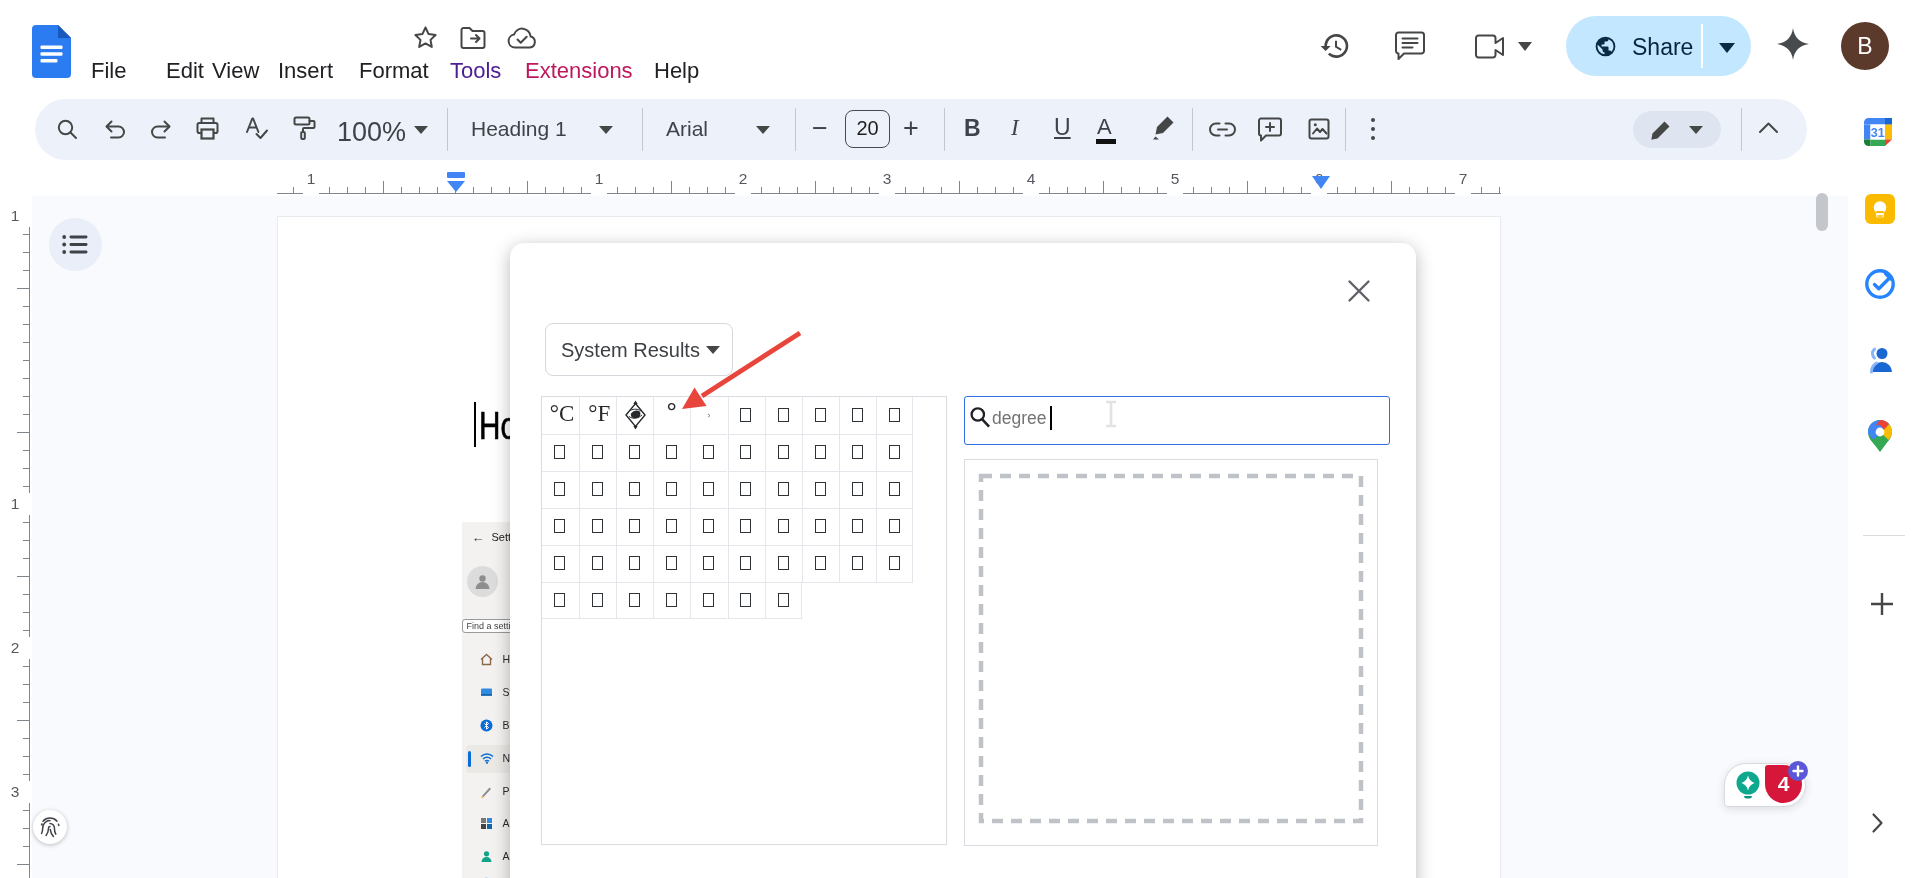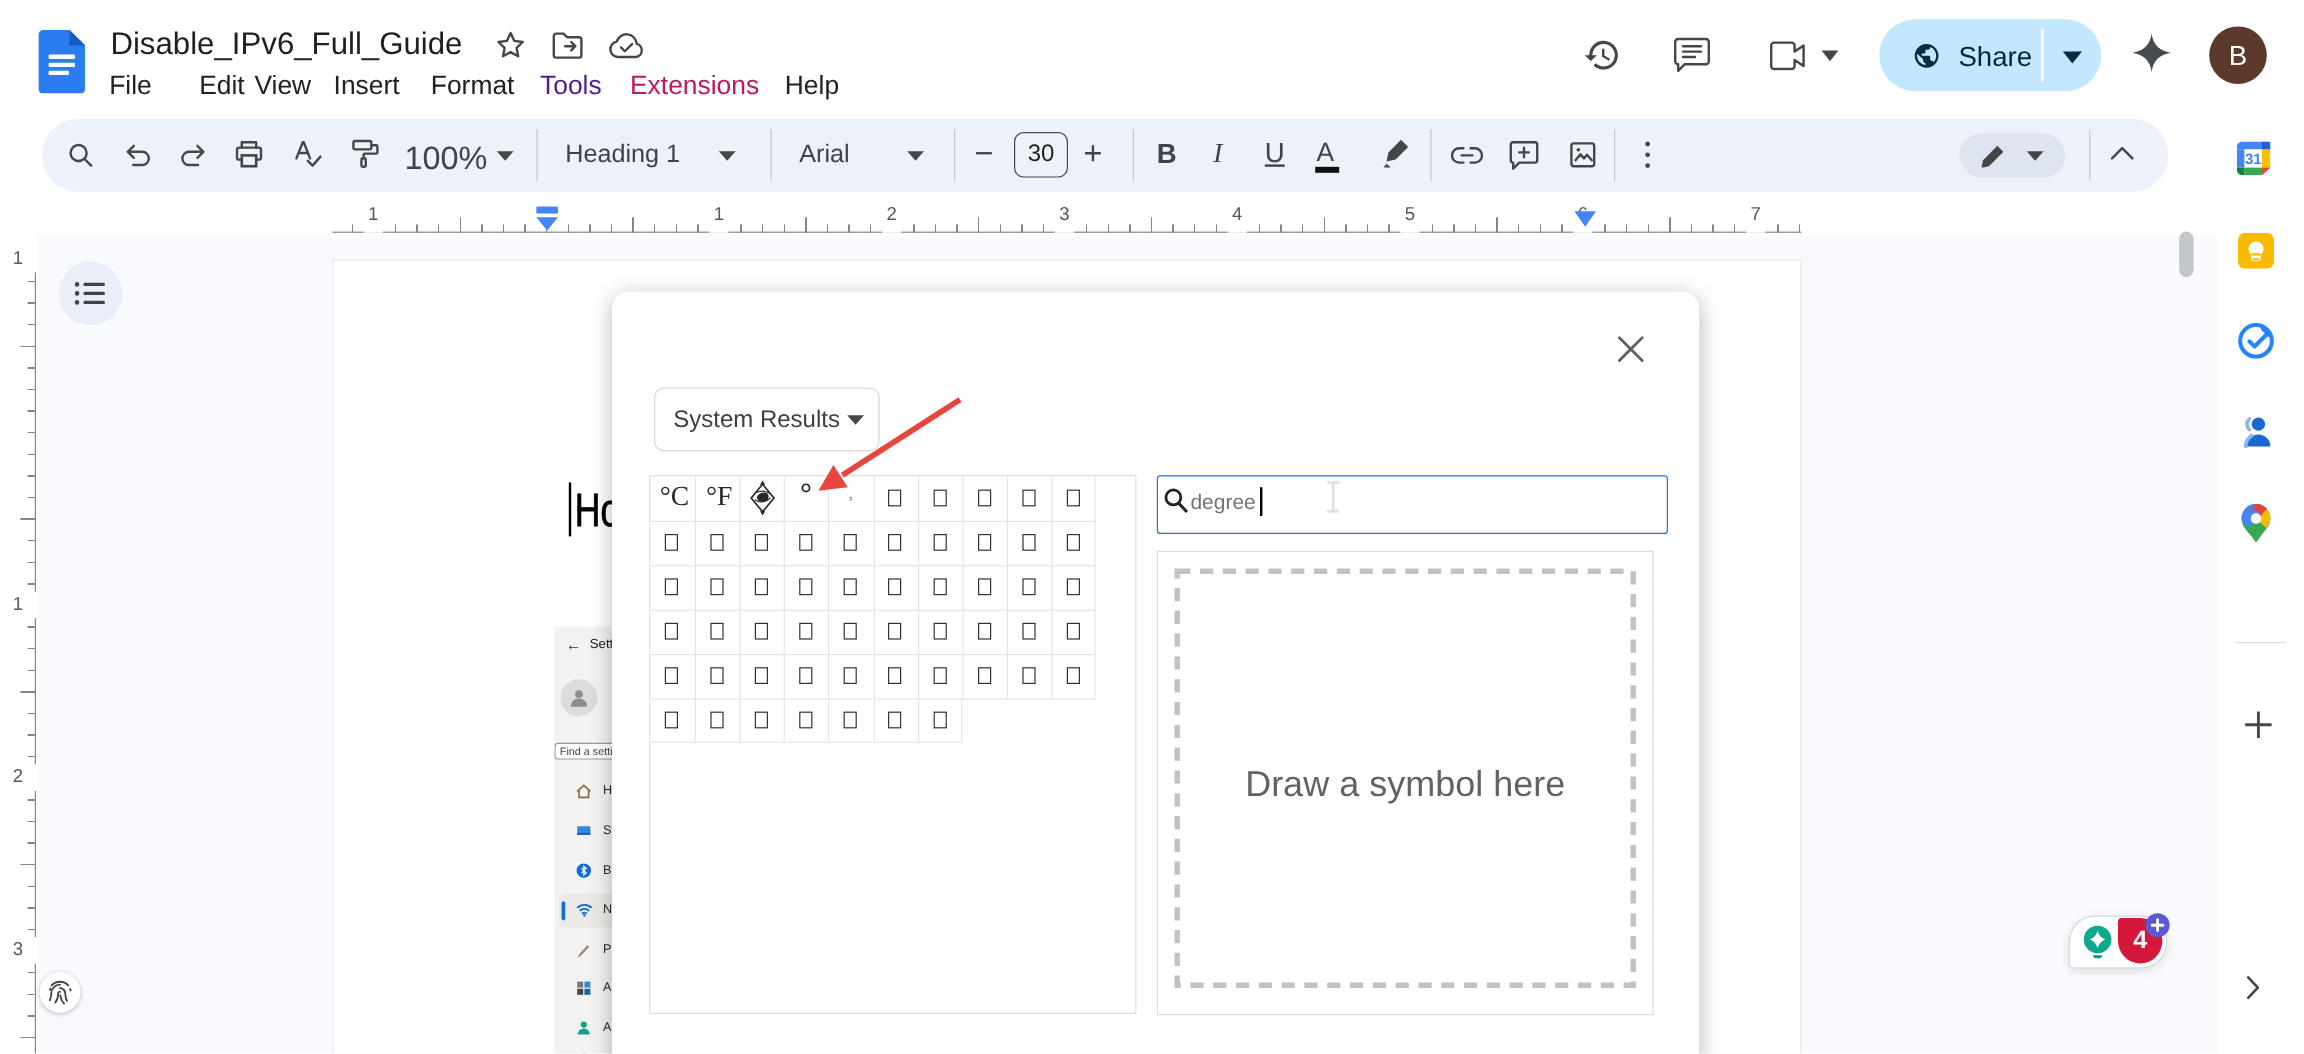--- a/index.html
+++ b/index.html
@@ -13,21 +13,20 @@
 
 <div class="ab" style="left:277px;top:216px;width:1224px;height:662px;background:#fff;border:1px solid #e7eaee;border-bottom:none"></div>
 
 <svg class="ab" style="left:32px;top:25px" width="39" height="53" viewBox="0 0 39 53">
 <path d="M4 0 H26 L39 13 V49 a4 4 0 0 1 -4 4 H4 a4 4 0 0 1 -4 -4 V4 a4 4 0 0 1 4 -4 Z" fill="#2b7cf0"></path>
 <path d="M26 0 L39 13 H26 Z" fill="#185abc"></path>
 <rect x="8.5" y="20.5" width="22" height="3.6" rx="1" fill="#fff"></rect>
 <rect x="8.5" y="27.2" width="22" height="3.6" rx="1" fill="#fff"></rect>
 <rect x="8.5" y="33.9" width="17" height="3.6" rx="1" fill="#fff"></rect>
 </svg>
-<div class="ab" style="left:92px;top:21px;font-size:26px;color:#1f1f1f">Disable_IPv6_Full_Guide</div>
 <svg class="ab" style="left:412px;top:24px" width="27" height="27" viewBox="0 0 27 27">
 <path d="M13.5 3.5 l3.1 6.6 7 .9 -5.1 4.9 1.3 7 -6.3-3.5 -6.3 3.5 1.3-7 -5.1-4.9 7-.9 Z" fill="none" stroke="#444746" stroke-width="2" stroke-linejoin="round"></path>
     </svg>
 <svg class="ab" style="left:460px;top:26px" width="28" height="24" viewBox="0 0 28 24">
 <path d="M1.5 4 a2 2 0 0 1 2-2 h6 l3 3 h10 a2 2 0 0 1 2 2 v13 a2 2 0 0 1 -2 2 h-19 a2 2 0 0 1 -2-2 Z" class="st"></path>
 <path d="M11 12.5 h8 M16 9 l3.5 3.5 L16 16" class="st"></path>
     </svg>
 <svg class="ab" style="left:507px;top:27px" width="30" height="23" viewBox="0 0 30 23">
 <path d="M8 20.5 a6.5 6.5 0 0 1 -1-12.9 a8.5 8.5 0 0 1 16.6 1.9 a5.6 5.6 0 0 1 -.8 11 Z" class="st"></path>
 <path d="M10.5 12.5 l3.2 3.2 6-6" class="st"></path>
@@ -92,21 +91,21 @@
 <div class="ab" style="left:337px;top:117px;font-size:27px;color:#3f4349">100%</div>
 <div class="ab" style="left:414px;top:126px;width:0;height:0;border-left:7px solid transparent;border-right:7px solid transparent;border-top:8.5px solid #444746"></div>
 <div class="ab" style="left:447px;top:108px;width:1px;height:43px;background:#c4c7cc"></div>
 <div class="ab" style="left:471px;top:117px;font-size:21px;color:#3f4349">Heading 1</div>
 <div class="ab" style="left:599px;top:126px;width:0;height:0;border-left:7px solid transparent;border-right:7px solid transparent;border-top:8.5px solid #444746"></div>
 <div class="ab" style="left:642px;top:108px;width:1px;height:43px;background:#c4c7cc"></div>
 <div class="ab" style="left:666px;top:117px;font-size:21px;color:#3f4349">Arial</div>
 <div class="ab" style="left:756px;top:126px;width:0;height:0;border-left:7px solid transparent;border-right:7px solid transparent;border-top:8.5px solid #444746"></div>
 <div class="ab" style="left:795px;top:108px;width:1px;height:43px;background:#c4c7cc"></div>
 <div class="ab" style="left:812px;top:113px;font-size:27px;color:#3f4349">−</div>
-<div class="ab" style="left:845px;top:110px;width:45px;height:38px;border:1.5px solid #474b4f;border-radius:8px;font-size:20px;color:#1f1f1f;text-align:center;line-height:35px">30</div>
+<div class="ab" style="left:845px;top:110px;width:45px;height:38px;border:1.5px solid #474b4f;border-radius:8px;font-size:20px;color:#1f1f1f;text-align:center;line-height:35px">20</div>
 <div class="ab" style="left:903px;top:113px;font-size:27px;color:#3f4349">+</div>
 <div class="ab" style="left:944px;top:108px;width:1px;height:43px;background:#c4c7cc"></div>
 <div class="ab" style="left:964px;top:115px;font-size:23px;font-weight:bold;color:#3f4349">B</div>
 <div class="ab" style="left:1011px;top:115px;font-size:23px;font-style:italic;font-weight:500;color:#3f4349;font-family:'Liberation Serif',serif">I</div>
 <div class="ab" style="left:1054px;top:114px;font-size:23px;font-weight:500;color:#3f4349;text-decoration:underline">U</div>
 <div class="ab" style="left:1097px;top:114px;font-size:22px;font-weight:500;color:#3f4349">A</div>
 <div class="ab" style="left:1096px;top:139px;width:20px;height:4.5px;background:#111"></div>
 <svg class="ab" style="left:1150px;top:112px" width="28" height="30" viewBox="0 0 28 30">
 <path d="M17.5 4.5 l6 6 -10.5 10.5 -7.5 1.5 1.5 -7.5 Z" fill="#444746"></path>
 <path d="M5.5 24.5 l-2.5 3 h6 Z" fill="#444746"></path>
@@ -385,21 +384,20 @@
     </svg>
 <div class="ab" style="left:992px;top:408px;font-size:17.5px;color:#737373">degree</div>
 <div class="ab" style="left:1050px;top:406px;width:1.7px;height:24px;background:#000"></div>
 <svg class="ab" style="left:1103px;top:400px" width="16" height="28" viewBox="0 0 16 28">
 <path d="M3 2 h10 M3 26 h10 M8 2 v24" stroke="#e2e2e2" stroke-width="2.6"></path>
     </svg>
 <div class="ab" style="left:964px;top:459px;width:414px;height:387px;border:1px solid #d9dce1"></div>
 <svg class="ab" style="left:978px;top:473px" width="386" height="351" viewBox="0 0 386 351">
 <rect x="3" y="3" width="380" height="345" fill="none" stroke="#bfc2c6" stroke-width="4.5" stroke-dasharray="11 8"></rect>
     </svg>
-<div class="ab" style="left:964px;top:637px;width:414px;text-align:center;font-size:30px;color:#5f6368">Draw a symbol here</div>
 <div class="ab" style="left:1848px;top:0px;width:72px;height:878px;background:#fff"></div>
 <div class="ab" style="left:1816px;top:193px;width:12px;height:38px;background:#c3c6cb;border-radius:6px"></div>
 <svg class="ab" style="left:1864px;top:118px" width="28" height="28" viewBox="0 0 28 28">
 <path d="M0 4.5 a4.5 4.5 0 0 1 4.5 -4.5 H21 v6.5 H0 Z" fill="#4285f4"></path>
 <rect x="21" y="0" width="7" height="6.5" fill="#1967d2"></rect>
 <path d="M21 0 h2.5 A4.5 4.5 0 0 1 28 4.5 V6.5 H21 Z" fill="#1967d2"></path>
 <rect x="0" y="6.5" width="6.5" height="15" fill="#4285f4"></rect>
 <rect x="21" y="6.5" width="7" height="15" fill="#fbbc04"></rect>
 <path d="M0 21.5 h6.5 V28 H4.5 A4.5 4.5 0 0 1 0 23.5 Z" fill="#188038"></path>
 <rect x="6.5" y="21.5" width="14.5" height="6.5" fill="#34a853"></rect>

